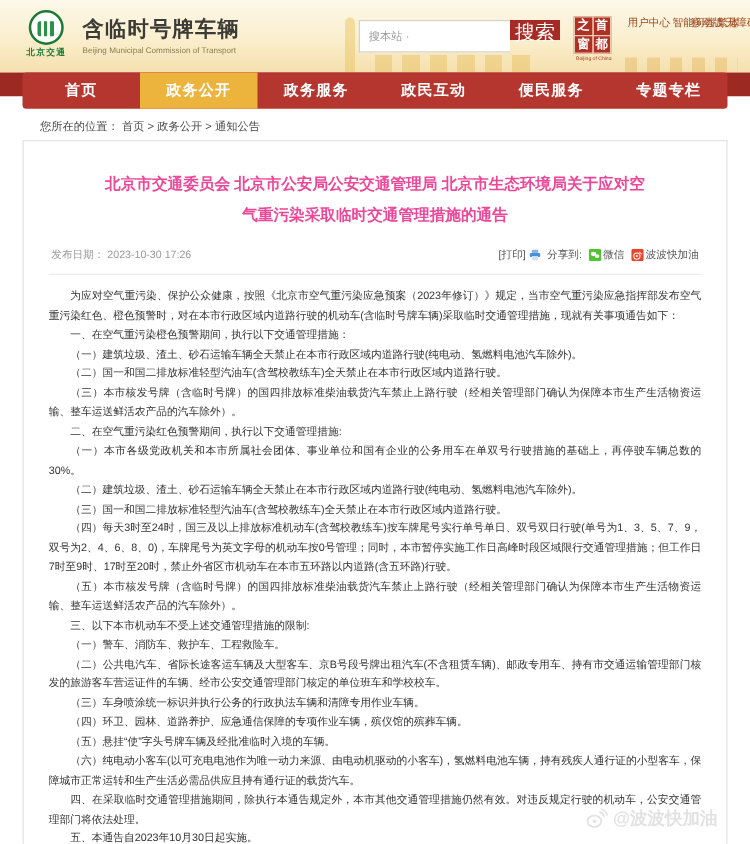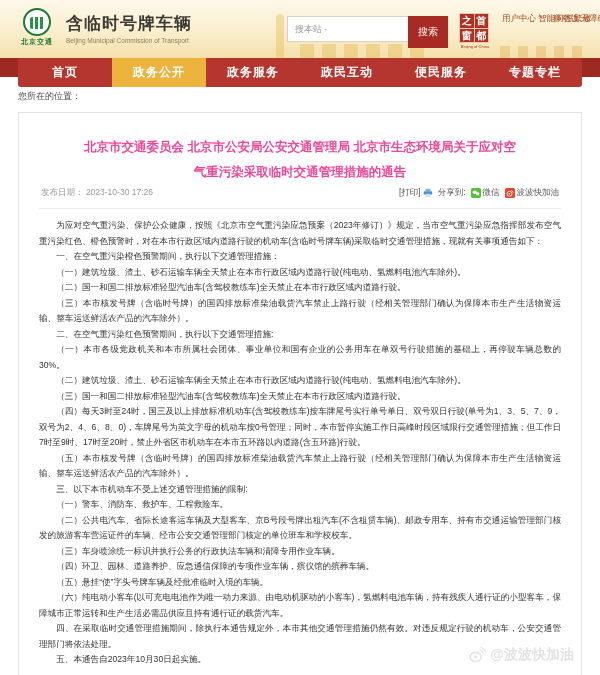--- a/index.html
+++ b/index.html
@@ -19,47 +19,47 @@
   .emblem-circle{ width:28px; height:28px; border-radius:50%; border:2px solid #1d7a35; background:#fff; position:relative; overflow:hidden; }
   .emblem-circle::after{ content:""; position:absolute; left:5px; right:5px; top:7px; bottom:5px;
     background:repeating-linear-gradient(90deg,#2a9245 0 3px,#fff 3px 5px); border-radius:2px; }
   .emblem-cn{ font-size:7px; font-weight:bold; color:#1d7a35; letter-spacing:1px; margin-top:1px; white-space:nowrap; }
   .brand-cn{ font-size:17px; font-weight:bold; color:#3d3b36; letter-spacing:1px; white-space:nowrap; }
   .brand-en{ font-size:6.5px; color:#8d7c52; margin-top:2px; white-space:nowrap; }
   .search-group{ position:absolute; left:287px; top:16px; display:flex; }
   .search-input{ width:121px; height:26px; border:1px solid #d9d2c2; border-right:none; background:#fff;
     font-size:9px; padding:0 7px; color:#333; outline:none; font-family:inherit;}
   .search-input::placeholder{ color:#999; }
-  .search-btn{ width:40px; height:32px; background:#a72b24; color:#fff; font-size:10px; border:none; cursor:pointer; font-family:inherit; }
+  .search-btn{ width:40px; height:16px; background:#a72b24; color:#fff; font-size:16px; border:none; cursor:pointer; font-family:inherit; }
   .seal{ position:absolute; left:459px; top:13px; width:32px; text-align:center; cursor:pointer;}
   .seal-grid{ width:30px; height:30px; background:#b03024; display:grid; grid-template-columns:1fr 1fr; grid-template-rows:1fr 1fr; gap:1px; padding:1px; }
   .seal-cell{ background:#b03024; outline:1px solid #e9c9b2; color:#fff; font-size:10px; line-height:13px; font-weight:bold; }
   .seal-caption{ font-size:4.5px; color:#a23c22; white-space:nowrap; transform:scale(.9); margin-top:1px;}
   .quick-links{ position:absolute; top:13px; display:flex; flex-direction:row; gap:2px; }
   .ql-col1{ left:502px; } .ql-col2{ left:553px; }
   .quick-links a{ font-size:8.5px; color:#9c4a21; text-decoration:none; line-height:11px; cursor:pointer; white-space:nowrap;}
 
   
   .nav-wrap{ position:relative; height:32px; background:#fff; }
   .nav-band{ position:absolute; left:0; right:0; top:0; height:19px; background:#9c2a22; }
   .nav-bar{ position:absolute; left:18px; right:18px; top:0; height:29px; background:#b5362e; display:flex; border-radius:3px; }
   .nav-item{ flex:1; display:flex; align-items:center; justify-content:center; color:#fff; font-size:12px; font-weight:bold;
     letter-spacing:1px; cursor:pointer; white-space:nowrap; }
   .nav-item.active{ background:#ecb33d; }
 
   
-  .breadcrumb{ height:22px; display:flex; align-items:flex-start; padding-left:18px; font-size:9px; color:#4a4a4a; background:#fff;flex-direction:column; }
+  .breadcrumb{ height:22px; display:flex; align-items:center; padding-left:32px; font-size:9px; color:#4a4a4a; background:#fff; }
   .breadcrumb a{ color:#4a4a4a; text-decoration:none; cursor:pointer; }
   .breadcrumb .sep{ color:#4a4a4a; white-space:pre; }
 
   
   .content-area{ padding:0 18px 0 18px; background:#fff; }
   .card{ background:#fff; border:1px solid #e3e3e3; min-height:600px; padding:14px 20px 20px 20px; position:relative; }
   .article-title{ margin-top:8px; padding:0 40px; text-align:center; font-size:12.5px; font-weight:bold; color:#ec4899; line-height:25px; }
-  .meta-row{ display:flex; justify-content:space-between; align-items:center; margin-top:2px; padding:0 2px; }
+  .meta-row{ display:flex; justify-content:space-between; align-items:center; margin-top:13px; padding:0 2px; }
   .meta-left{ font-size:8.5px; color:#999; }
   .meta-right{ display:flex; align-items:center; gap:5px; font-size:8.5px; color:#555; }
   .meta-right a{ color:#555; text-decoration:none; cursor:pointer; display:flex; align-items:center; gap:2px;}
   .mini-icon{ width:10px; height:10px; display:inline-block; vertical-align:middle; }
   .divider{ border-top:1px solid #ececec; margin-top:9px; }
   .article-body{ margin-top:9px; }
   .article-body p{ font-size:8.6px; line-height:15.5px; color:#333; text-indent:2em; text-align:justify; }
 
   
   .watermark{ position:absolute; right:26px; top:645px; display:flex; align-items:center; gap:3px;

